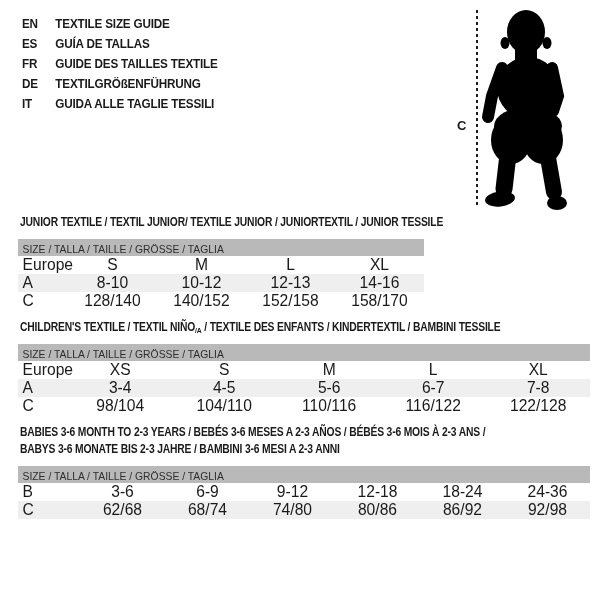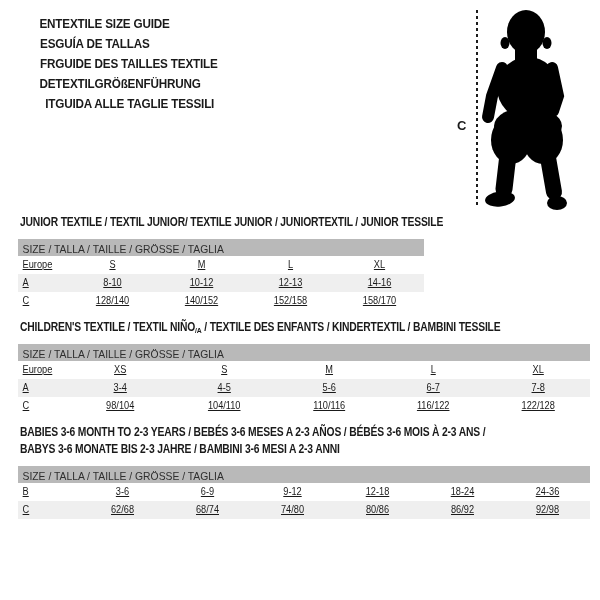--- a/index.html
+++ b/index.html
@@ -1,41 +1,41 @@
 <!DOCTYPE html>
 <html style="--bar: #b9b9b9; --alt: #efefef;"><head>
 <meta charset="utf-8">
 <style>
   html,body{margin:0;padding:0;background:#fff;}
   body{width:600px;height:600px;font-family:"Liberation Sans",sans-serif;color:#1a1a1a;}
   .page{position:relative;width:600px;height:600px;background:#fff;overflow:hidden;}
 
   
-  .lang-block{position:absolute;left:22px;top:14px;text-align:right;}
+  .lang-block{position:absolute;left:22px;top:14px;}
   .lang-row{display:flex;height:20px;line-height:20px;font-size:13px;font-weight:700;
             transform:scaleX(0.9);transform-origin:0 50%;letter-spacing:-0.2px;white-space:nowrap;}
   .lang-code{width:37px;flex:0 0 37px;}
 
   
   .measure-line{position:absolute;left:476px;top:10px;width:2px;height:198px;
                 background:repeating-linear-gradient(to bottom,#1c1c1c 0 3px,transparent 3px 6px);}
   .measure-label{position:absolute;left:457px;top:118px;font-size:13px;font-weight:700;}
   .silhouette{position:absolute;left:478px;top:8px;}
 
   
   .sec-title{position:absolute;font-size:12px;font-weight:700;white-space:nowrap;
              transform:scaleX(0.86);transform-origin:0 50%;letter-spacing:-0.2px;line-height:17px;}
   .subscript{font-size:8px;vertical-align:-2px;}
 
   
-  .sizegrid{position:absolute;text-decoration:underline;}
+  .sizegrid{position:absolute;}
   .bar{height:17px;line-height:17px;background:var(--bar,#b9b9b9);}
   .bartext{display:inline-block;padding-left:5px;font-size:11.5px;font-weight:400;color:#2e2e2e;
            transform:scaleX(0.9);transform-origin:0 50%;white-space:nowrap;}
-  .trow{display:grid;height:18px;line-height:18px;font-size:10px;}
+  .trow{display:grid;height:18px;line-height:18px;font-size:17px;}
   .g4 .trow{grid-template-columns:50px repeat(4,1fr);}
   .g5 .trow{grid-template-columns:50px repeat(5,1fr);}
   .g6 .trow{grid-template-columns:62px repeat(6,1fr);}
   .trow.alt{background:var(--alt,#efefef);}
   .cell{display:block;transform:scaleX(0.92);}
   .lbl{text-align:left;padding-left:5px;transform-origin:0 50%;}
   .val{text-align:center;}
 
   
   .legend{position:absolute;left:20px;top:537px;}

